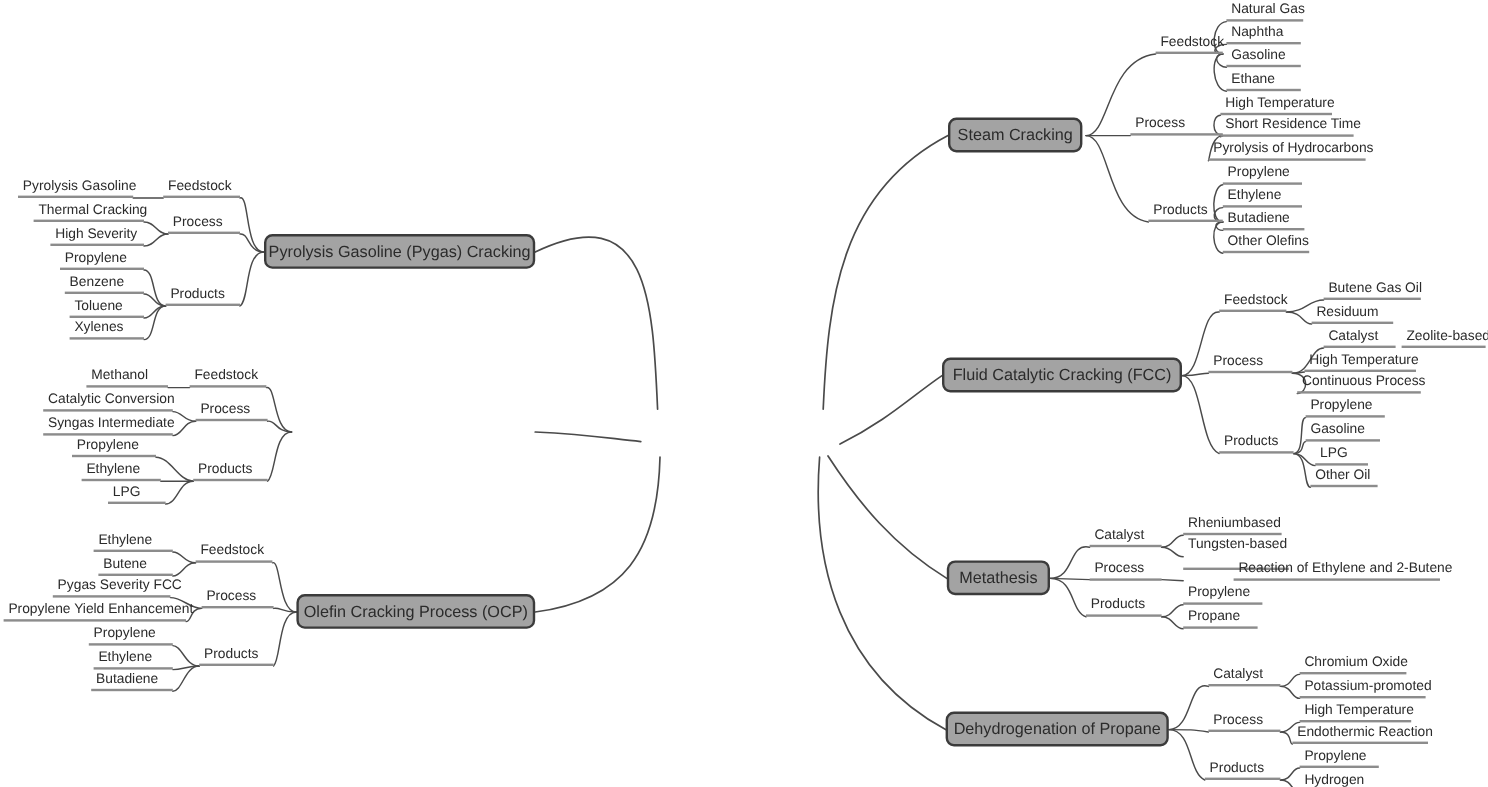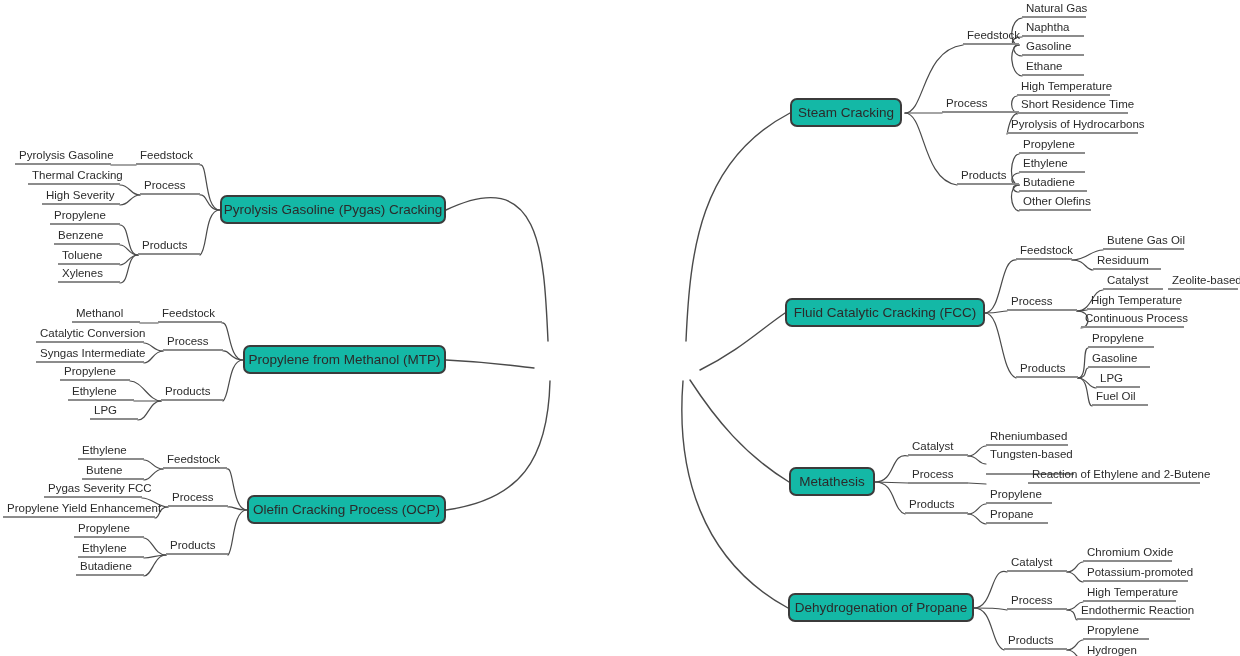--- a/index.html
+++ b/index.html
@@ -43,21 +43,21 @@
     z-index: 5;
   }
 
   
   .branch-node {
     position: absolute;
     box-sizing: border-box;
     display: flex;
     align-items: center;
     justify-content: center;
-    background: #14b8a6;
+    background: #a3a3a3;
     border: 2px solid #3b3b3b;
     border-radius: 7px;
     color: #2b2b2b;
     font-size: 13.5px;
     white-space: nowrap;
     padding: 0 10px;
     z-index: 4;
   }
 
   
@@ -182,21 +182,20 @@
       <path d="M 166 555 C 154 555 152 576 144 576"></path>
     </g>
   </svg>
 
 
   <div class="branch-node" style="left: 790px; top: 98px; width: 112px; height: 29px; border-color: rgb(59, 59, 59);">Steam Cracking</div>
   <div class="branch-node" style="left: 785px; top: 298px; width: 200px; height: 29px; border-color: rgb(59, 59, 59);">Fluid Catalytic Cracking (FCC)</div>
   <div class="branch-node" style="left: 789px; top: 467px; width: 86px; height: 29px; border-color: rgb(59, 59, 59);">Metathesis</div>
   <div class="branch-node" style="left: 788px; top: 593px; width: 186px; height: 29px; border-color: rgb(59, 59, 59);">Dehydrogenation of Propane</div>
   <div class="branch-node" style="left: 220px; top: 195px; width: 226px; height: 29px; border-color: rgb(59, 59, 59);">Pyrolysis Gasoline (Pygas) Cracking</div>
-  <div class="branch-node" style="left: 243px; top: 345px; width: 203px; height: 29px; border-color: rgb(59, 59, 59);">Propylene from Methanol (MTP)</div>
   <div class="branch-node" style="left: 247px; top: 495px; width: 199px; height: 29px; border-color: rgb(59, 59, 59);">Olefin Cracking Process (OCP)</div>
 
   <div class="uline-node lvl2 align-left" style="left: 963px; top: 28px; width: 56px; height: 17px; border-bottom-color: rgb(140, 140, 140);">Feedstock</div>
   <div class="uline-node lvl2 align-left" style="left: 942px; top: 96px; width: 77px; height: 17px; border-bottom-color: rgb(140, 140, 140);">Process</div>
   <div class="uline-node lvl2 align-left" style="left: 957px; top: 168px; width: 62px; height: 17px; border-bottom-color: rgb(140, 140, 140);">Products</div>
   <div class="uline-node lvl3 align-left" style="left: 1022px; top: 1px; width: 64px; height: 17px; border-bottom-color: rgb(140, 140, 140);">Natural Gas</div>
   <div class="uline-node lvl3 align-left" style="left: 1022px; top: 20px; width: 62px; height: 17px; border-bottom-color: rgb(140, 140, 140);">Naphtha</div>
   <div class="uline-node lvl3 align-left" style="left: 1022px; top: 39px; width: 62px; height: 17px; border-bottom-color: rgb(140, 140, 140);">Gasoline</div>
   <div class="uline-node lvl3 align-left" style="left: 1022px; top: 59px; width: 62px; height: 17px; border-bottom-color: rgb(140, 140, 140);">Ethane</div>
   <div class="uline-node lvl3 align-left" style="left: 1017px; top: 79px; width: 93px; height: 17px; border-bottom-color: rgb(140, 140, 140);">High Temperature</div>
@@ -212,21 +211,21 @@
   <div class="uline-node lvl2 align-left" style="left: 1016px; top: 361px; width: 62px; height: 17px; border-bottom-color: rgb(140, 140, 140);">Products</div>
   <div class="uline-node lvl3 align-left" style="left: 1103px; top: 233px; width: 81px; height: 17px; border-bottom-color: rgb(140, 140, 140);">Butene Gas Oil</div>
   <div class="uline-node lvl3 align-left" style="left: 1093px; top: 253px; width: 68px; height: 17px; border-bottom-color: rgb(140, 140, 140);">Residuum</div>
   <div class="uline-node lvl3 align-left" style="left: 1103px; top: 273px; width: 60px; height: 17px; border-bottom-color: rgb(140, 140, 140);">Catalyst</div>
   <div class="uline-node lvl3 align-left" style="left: 1168px; top: 273px; width: 70px; height: 17px; border-bottom-color: rgb(140, 140, 140);">Zeolite-based</div>
   <div class="uline-node lvl3 align-left" style="left: 1087px; top: 293px; width: 93px; height: 17px; border-bottom-color: rgb(140, 140, 140);">High Temperature</div>
   <div class="uline-node lvl3 align-left" style="left: 1081px; top: 311px; width: 103px; height: 17px; border-bottom-color: rgb(140, 140, 140);">Continuous Process</div>
   <div class="uline-node lvl3 align-left" style="left: 1088px; top: 331px; width: 66px; height: 17px; border-bottom-color: rgb(140, 140, 140);">Propylene</div>
   <div class="uline-node lvl3 align-left" style="left: 1088px; top: 351px; width: 62px; height: 17px; border-bottom-color: rgb(140, 140, 140);">Gasoline</div>
   <div class="uline-node lvl3 align-left" style="left: 1096px; top: 371px; width: 44px; height: 17px; border-bottom-color: rgb(140, 140, 140);">LPG</div>
-  <div class="uline-node lvl3 align-left" style="left: 1092px; top: 389px; width: 56px; height: 17px; border-bottom-color: rgb(140, 140, 140);">Fuel Oil</div>
+  <div class="uline-node lvl3 align-left" style="left: 1092px; top: 389px; width: 56px; height: 17px; border-bottom-color: rgb(140, 140, 140);">Other Oil</div>
 
   <div class="uline-node lvl2 align-left" style="left: 908px; top: 439px; width: 60px; height: 17px; border-bottom-color: rgb(140, 140, 140);">Catalyst</div>
   <div class="uline-node lvl2 align-left" style="left: 908px; top: 467px; width: 60px; height: 17px; border-bottom-color: rgb(140, 140, 140);">Process</div>
   <div class="uline-node lvl2 align-left" style="left: 905px; top: 497px; width: 63px; height: 17px; border-bottom-color: rgb(140, 140, 140);">Products</div>
   <div class="uline-node lvl3 align-left" style="left: 986px; top: 429px; width: 82px; height: 17px; border-bottom-color: rgb(140, 140, 140);">Rheniumbased</div>
   <div class="uline-node lvl3 align-left" style="left: 986px; top: 447px; width: 88px; height: 28px; border-bottom-color: rgb(140, 140, 140);">Tungsten-based</div>
   <div class="uline-node lvl3 align-left" style="left: 1028px; top: 467px; width: 172px; height: 17px; border-bottom-color: rgb(140, 140, 140);">Reaction of Ethylene and 2-Butene</div>
   <div class="uline-node lvl3 align-left" style="left: 986px; top: 487px; width: 66px; height: 17px; border-bottom-color: rgb(140, 140, 140);">Propylene</div>
   <div class="uline-node lvl3 align-left" style="left: 986px; top: 507px; width: 62px; height: 17px; border-bottom-color: rgb(140, 140, 140);">Propane</div>
 

